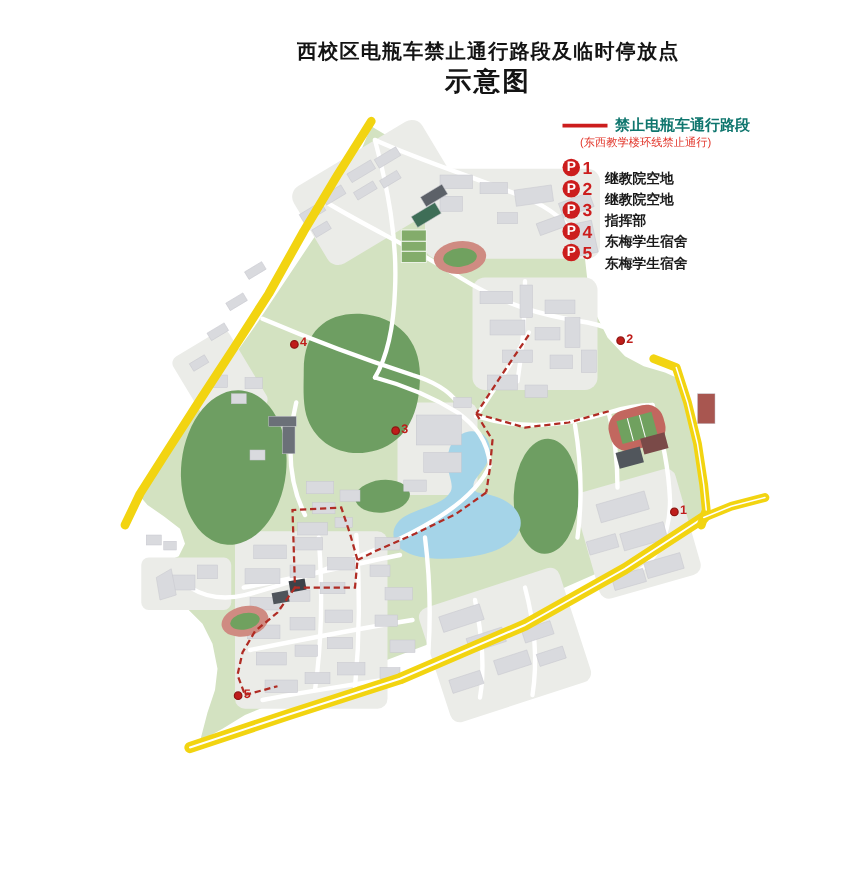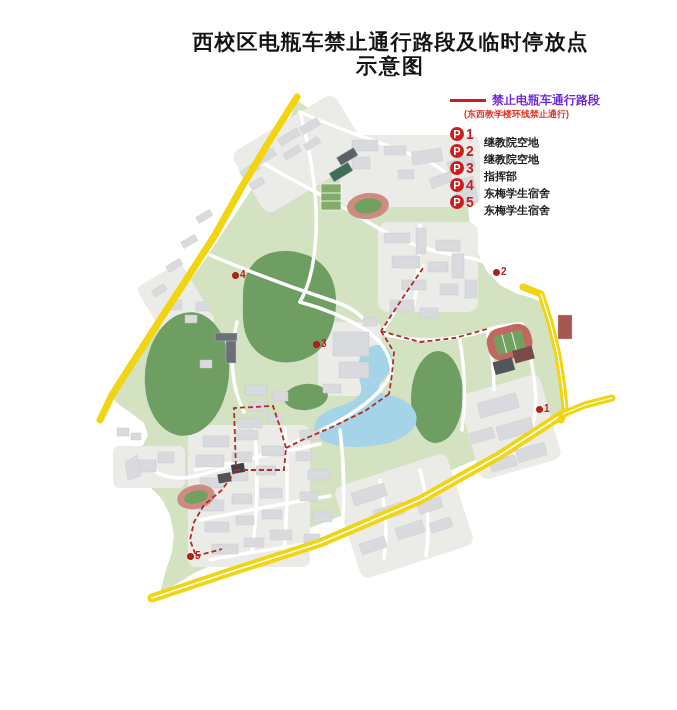--- a/index.html
+++ b/index.html
@@ -1,27 +1,27 @@
 <!DOCTYPE html>
 <html><head>
 <meta charset="utf-8">
 <style>
   html,body{margin:0;padding:0;background:#fff;}
   .page{position:relative;width:677px;height:710px;background:#fff;overflow:hidden;
         font-family:"Liberation Sans", sans-serif;}
   
   .title{position:absolute;left:103px;top:30px;width:575px;text-align:center;color:#141414;}
-  .title .l1{font-size:21px;font-weight:bold;letter-spacing:1px;line-height:24px;}
+  .title .l1{font-size:16px;font-weight:bold;letter-spacing:1px;line-height:24px;}
   .title .l2{font-size:21px;font-weight:bold;letter-spacing:2px;line-height:24px;}
   
   .legend{position:absolute;left:450px;top:92px;width:226px;}
   .legend-route{display:flex;align-items:center;gap:6px;}
   .route-sample{width:36px;height:3px;background:#cc1d1d;flex:0 0 auto;}
-  .route-label{font-size:12px;font-weight:bold;color:#6d28d9;white-space:nowrap;}
-  .legend-note{margin-left:14px;font-size:9px;font-weight:bold;color:#e2352a;line-height:10.5px;white-space:nowrap;}
+  .route-label{font-size:12px;font-weight:bold;color:#0f766e;white-space:nowrap;}
+  .legend-note{margin-left:14px;font-size:9px;font-weight:normal;color:#e2352a;line-height:10.5px;white-space:nowrap;}
   .legend-items{margin-top:6px;}
   .legend-item{display:flex;align-items:center;gap:2px;height:17px;}
   .p-badge{width:14px;height:14px;border-radius:50%;background:#cc1d1d;color:#fff;
            font-size:11px;font-weight:bold;display:flex;align-items:center;justify-content:center;flex:0 0 auto;}
   .p-num{color:#cc1d1d;font-size:14px;font-weight:bold;width:12px;text-align:left;}
   .p-label{color:#1a1a1a;font-size:11px;font-weight:bold;margin-left:4px;white-space:nowrap;margin-top:17px;}
   
   .map-svg{position:absolute;left:0;top:0;}
   .map-marker{position:absolute;display:flex;align-items:center;color:#bf1d1a;
               font-size:10px;font-weight:bold;transform:translate(-4px,-5px);line-height:10px;}

